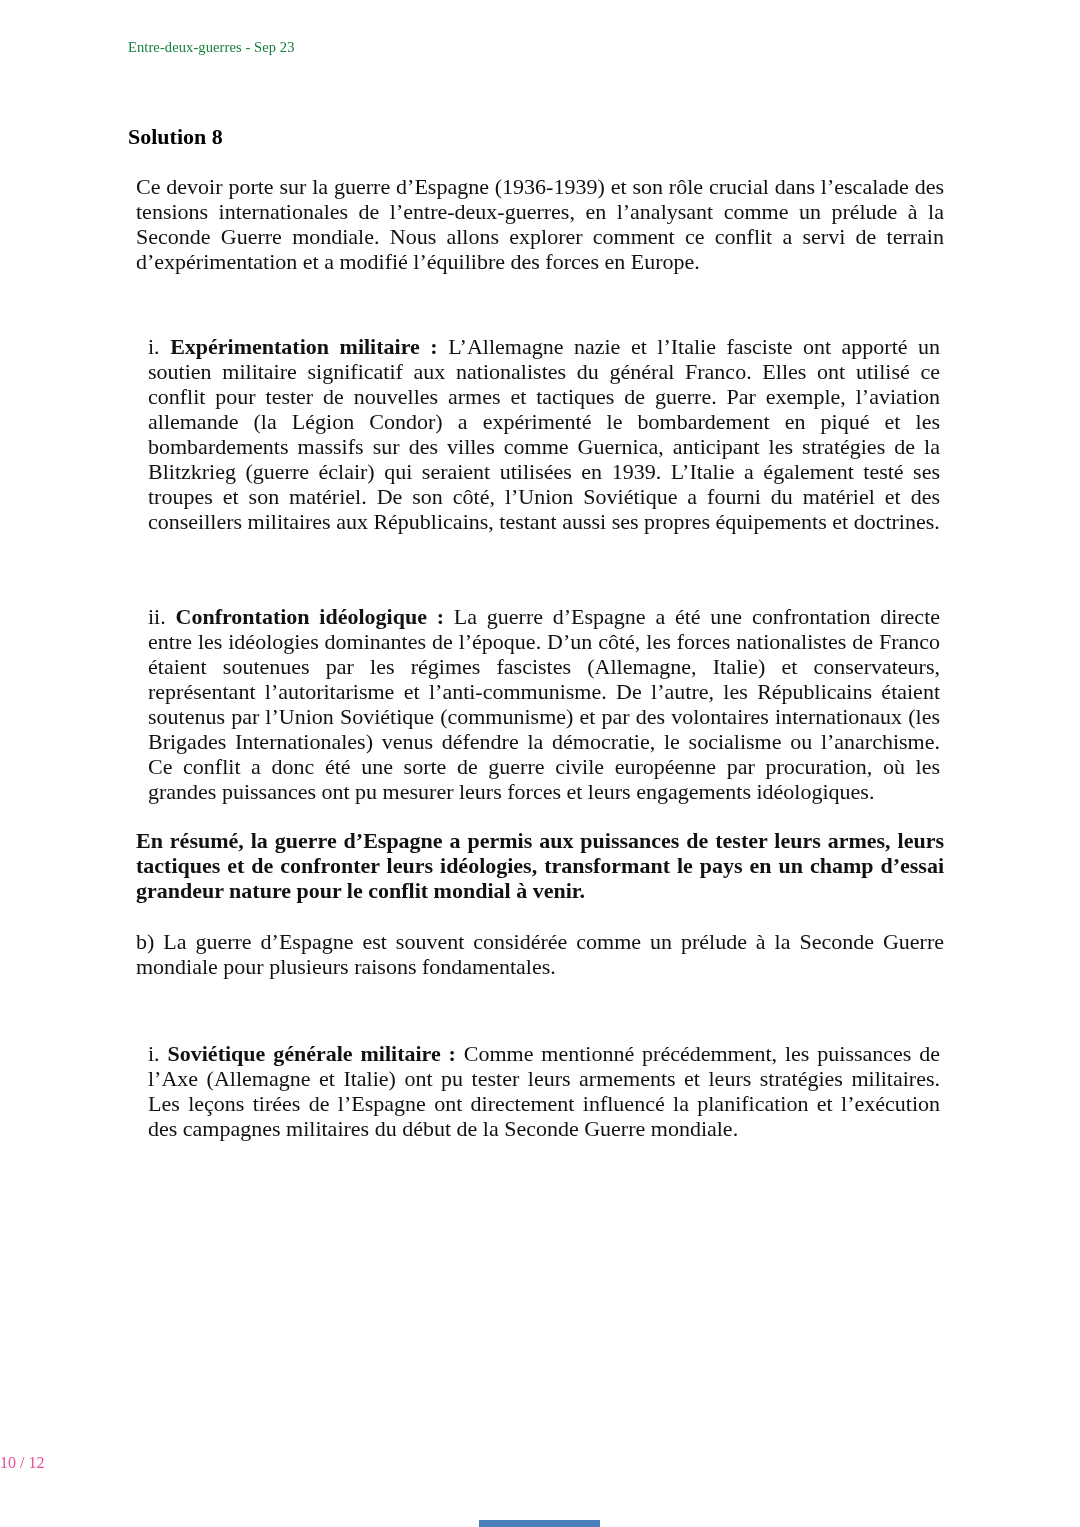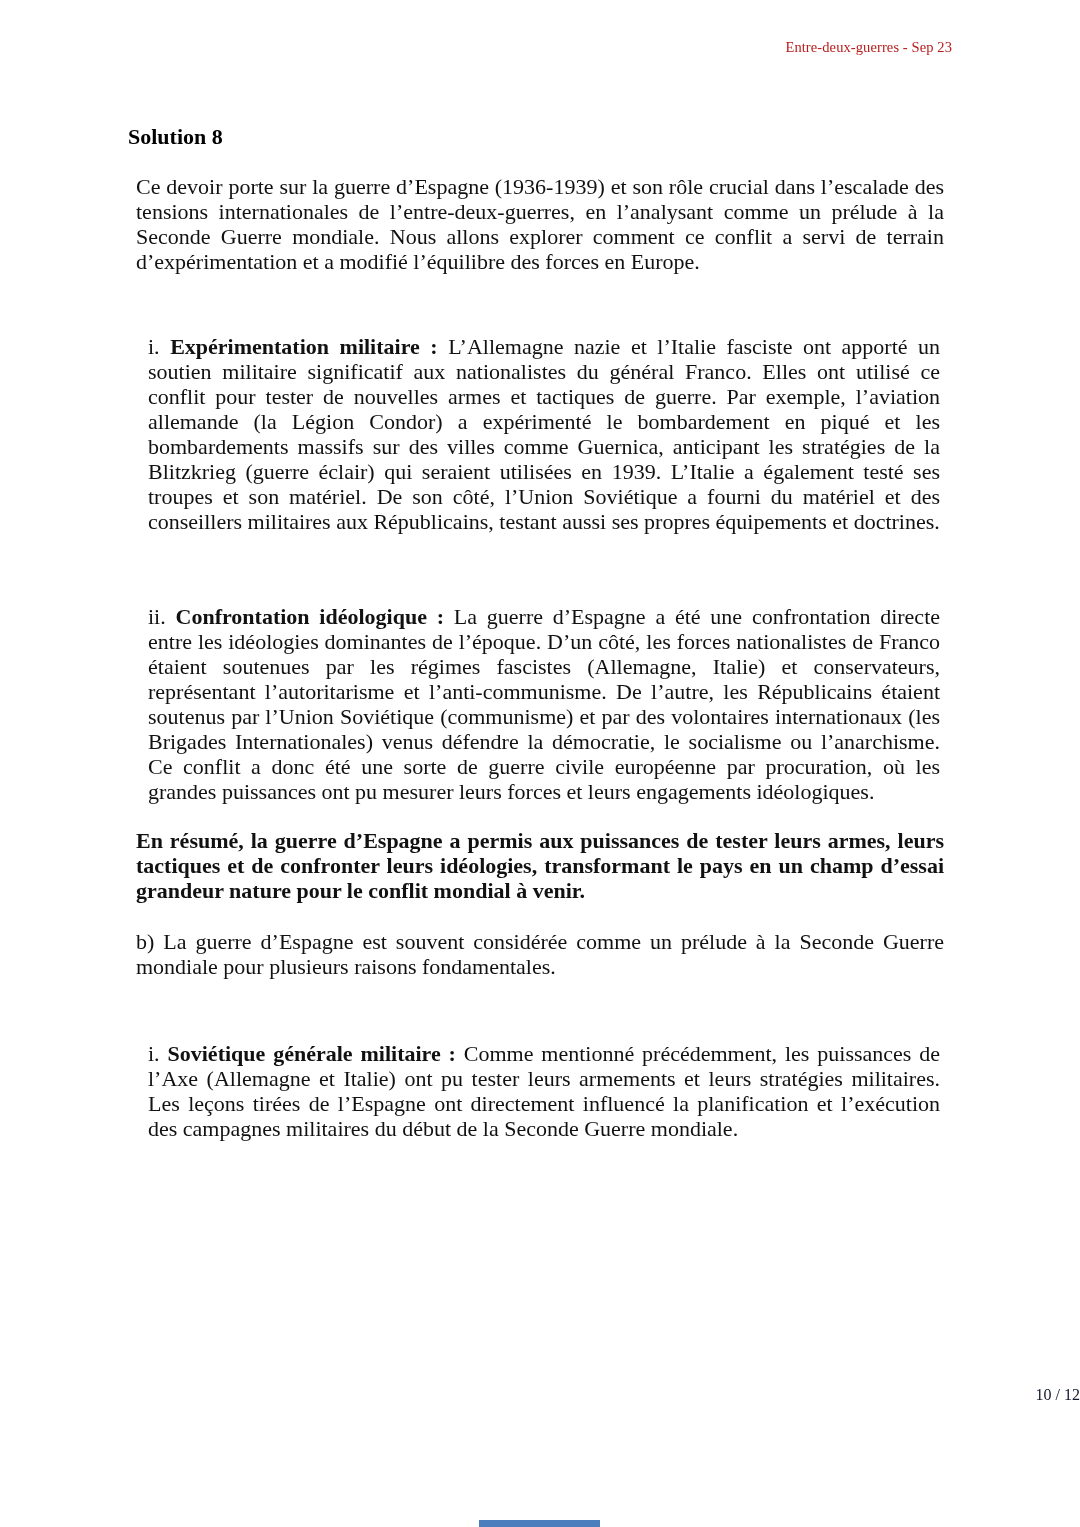--- a/index.html
+++ b/index.html
@@ -14,24 +14,23 @@
     height: 1527px;
     margin: 0 auto;
     background: #ffffff;
     box-sizing: border-box;
     padding: 38px 128px 0 128px;
     font-family: "Liberation Serif", "DejaVu Serif", serif;
     color: #111111;
     overflow: hidden;
   }
   .running-header {
-    text-align: right;
     font-size: 14.5px;
     line-height: 18px;
-    color: #b91c1c;
+    color: #15803d;
     letter-spacing: 0.1px;
   }
   h1.title {
     font-size: 22px;
     font-weight: bold;
     margin: 66px 0 0 0;
     line-height: 30px;
     color: #000000;
   }
   p {
@@ -47,24 +46,24 @@
   .item-a-i   { margin-top: 60px; }
   .item-a-ii  { margin-top: 70px; }
   .summary    { margin-top: 24px; font-weight: bold; }
   .lead-b     { margin-top: 26px; }
   .item-b-i   { margin-top: 62px; }
   .item strong { font-weight: bold; }
   .page-footer {
     position: absolute;
     left: 0;
     right: 0;
-    top: 1386px;
-    text-align: right;
+    top: 1454px;
+    text-align: left;
     font-size: 16px;
-    color: #0f172a;
+    color: #ec4899;
   }
   .partial-band {
     position: absolute;
     left: 479px;
     bottom: 0;
     width: 121px;
     height: 7px;
     background: #4a7ebc; 
   }
 </style>

